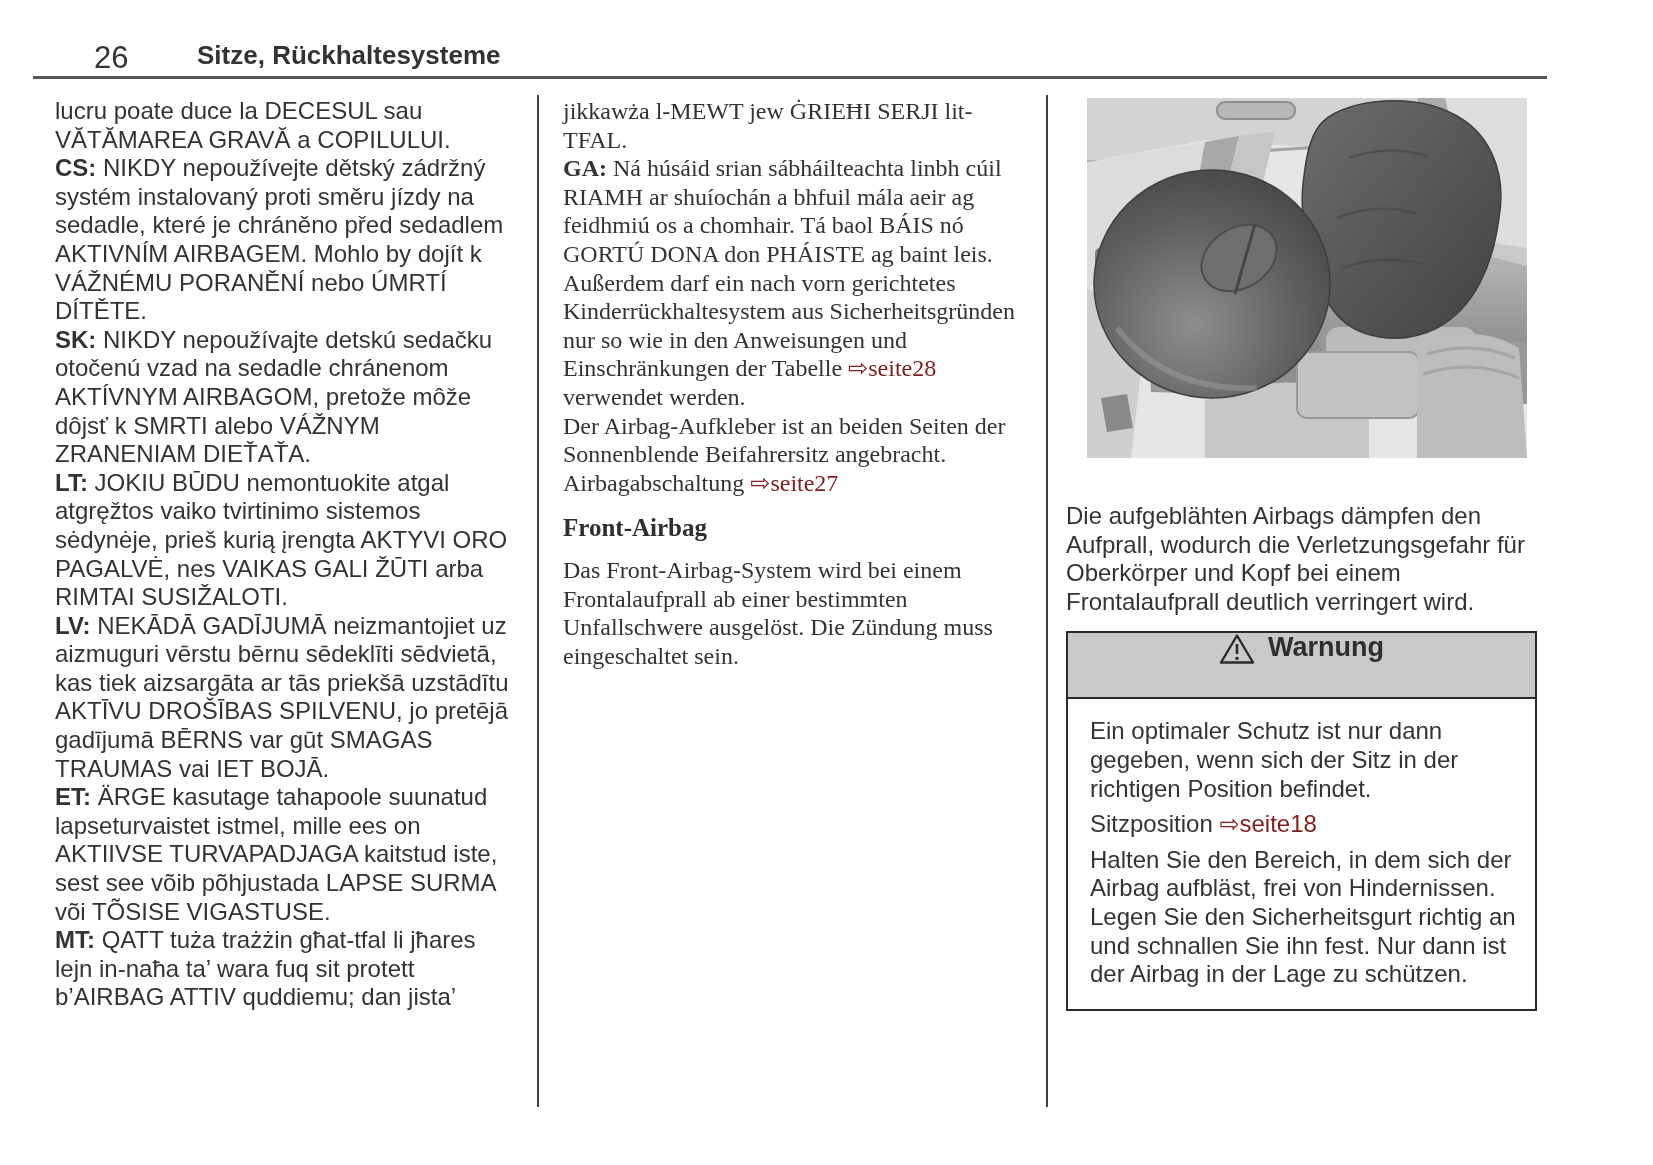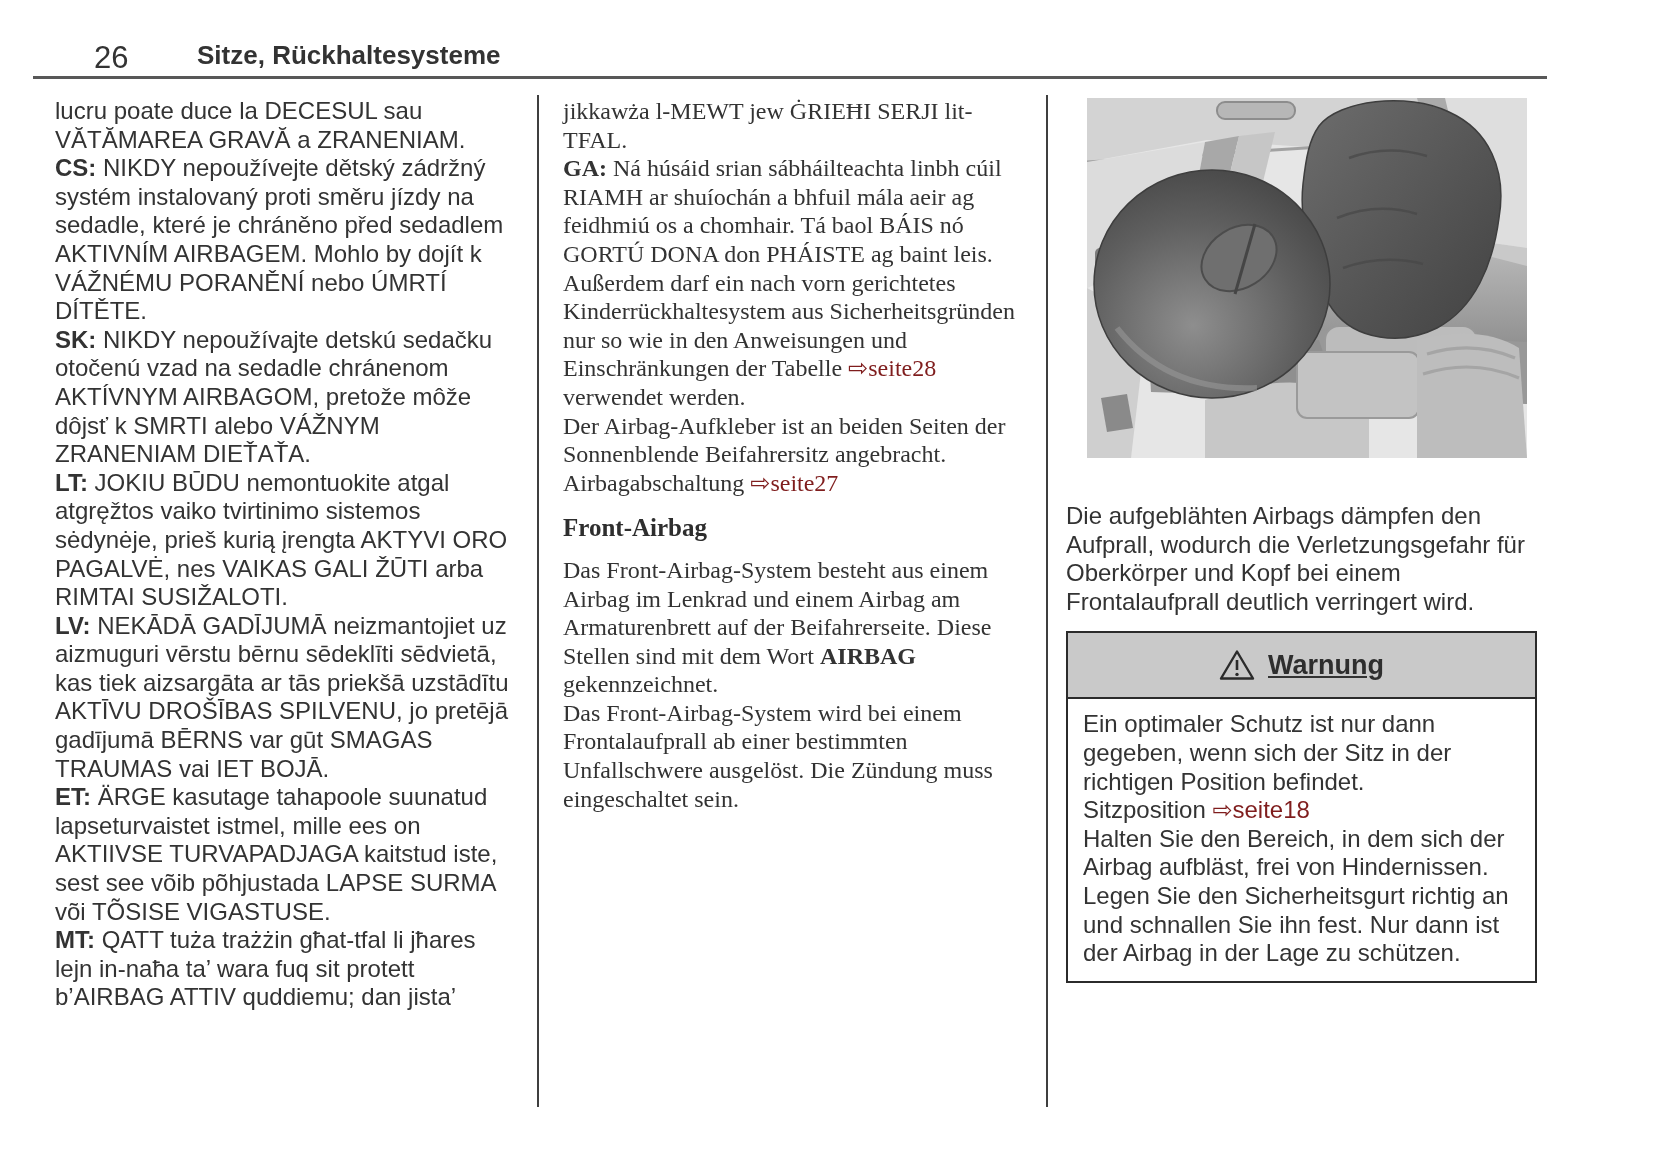--- a/index.html
+++ b/index.html
@@ -25,58 +25,57 @@
 
   .xref { color:#7f1d1d; text-decoration:none; cursor:pointer; }
 
   .figure { display:block; margin:1px 0 0 21px; }
 
   .para-after-figure { margin-top:44px !important; }
 
   .warnbox { margin-top:15px; border:2px solid #2b2b2b; background:#ffffff; }
   .warn-header {
     background:#c9c9c9; border-bottom:2px solid #2b2b2b; height:64px;
-    display:flex; align-items:center; justify-content:center; gap:13px;text-decoration:underline;
+    display:flex; align-items:flex-start; justify-content:center; gap:13px;
   }
   .warn-title { font-size:27px; font-weight:bold; color:#2e2e2e; }
   .warn-body { padding:11px 12px 13px 15px; font-size:24px; line-height:28.6px; }
-  .warn-body p { margin:0; }
+  .warn-body p { margin:7px; }
 </style>
 </head>
 <body>
 
 <div class="page">
 
   <div class="page-number">26</div>
   <div class="chapter-title">Sitze, Rückhaltesysteme</div>
   <div class="header-rule"></div>
 
   <div class="vsep vsep1"></div>
   <div class="vsep vsep2"></div>
 
   <div class="col col1">
-    <p><span>lucru poate duce la DECESUL sau VĂTĂMAREA GRAVĂ a ZRANENIAM.</span></p>
+    <p><span>lucru poate duce la DECESUL sau VĂTĂMAREA GRAVĂ a COPILULUI.</span></p>
     <p><b>CS:</b><span> NIKDY nepoužívejte dětský zádržný systém instalovaný proti směru jízdy na sedadle, které je chráněno před sedadlem AKTIVNÍM AIRBAGEM. Mohlo by dojít k VÁŽNÉMU PORANĚNÍ nebo ÚMRTÍ DÍTĚTE.</span></p>
     <p><b>SK:</b><span> NIKDY nepoužívajte detskú sedačku otočenú vzad na sedadle chránenom AKTÍVNYM AIRBAGOM, pretože môže dôjsť k SMRTI alebo VÁŽNYM ZRANENIAM DIEŤAŤA.</span></p>
     <p><b>LT:</b><span> JOKIU BŪDU nemontuokite atgal atgręžtos vaiko tvirtinimo sistemos sėdynėje, prieš kurią įrengta AKTYVI ORO PAGALVĖ, nes VAIKAS GALI ŽŪTI arba RIMTAI SUSIŽALOTI.</span></p>
     <p><b>LV:</b><span> NEKĀDĀ GADĪJUMĀ neizmantojiet uz aizmuguri vērstu bērnu sēdeklīti sēdvietā, kas tiek aizsargāta ar tās priekšā uzstādītu AKTĪVU DROŠĪBAS SPILVENU, jo pretējā gadījumā BĒRNS var gūt SMAGAS TRAUMAS vai IET BOJĀ.</span></p>
     <p><b>ET:</b><span> ÄRGE kasutage tahapoole suunatud lapseturvaistet istmel, mille ees on AKTIIVSE TURVAPADJAGA kaitstud iste, sest see võib põhjustada LAPSE SURMA või TÕSISE VIGASTUSE.</span></p>
     <p><b>MT:</b><span> QATT tuża trażżin għat-tfal li jħares lejn in-naħa ta’ wara fuq sit protett b’AIRBAG ATTIV quddiemu; dan jista’</span></p>
   </div>
 
   <div class="col col2">
     <p><span>jikkawża l-MEWT jew ĠRIEĦI SERJI lit-TFAL.</span></p>
     <p><b>GA:</b><span> Ná húsáid srian sábháilteachta linbh cúil RIAMH ar shuíochán a bhfuil mála aeir ag feidhmiú os a chomhair. Tá baol BÁIS nó GORTÚ DONA don PHÁISTE ag baint leis.</span></p>
     <p><span>Außerdem darf ein nach vorn gerichtetes Kinderrückhaltesystem aus Sicherheitsgründen nur so wie in den Anweisungen und Einschränkungen der Tabelle </span><span class="xref">⇨seite28</span><span> verwendet werden.</span></p>
     <p>Der Airbag-Aufkleber ist an beiden Seiten der Sonnenblende Beifahrersitz angebracht.</p>
     <p><span>Airbagabschaltung </span><span class="xref">⇨seite27</span></p>
 
     <h2 class="section-heading">Front-Airbag</h2>
 
-    <p><span>Das Front-Airbag-System besteht aus einem Airbag im Lenkrad und einem Airbag am Armaturenbrett auf der Beifahrerseite. Diese Stellen sind mit dem Wort </span><b>AIRBAG</b><span> gekennzeichnet.</span></p>
     <p>Das Front-Airbag-System wird bei einem Frontalaufprall ab einer bestimmten Unfallschwere ausgelöst. Die Zündung muss eingeschaltet sein.</p>
   </div>
 
   <div class="col col3">
 
     <svg class="figure" width="440" height="360" viewBox="0 0 440 360" role="img">
       <defs>
         <radialGradient id="bagGrad" cx="42%" cy="68%" r="75%">
           <stop offset="0%" stop-color="#8e8e8e"></stop>
           <stop offset="60%" stop-color="#5f5f5f"></stop>

